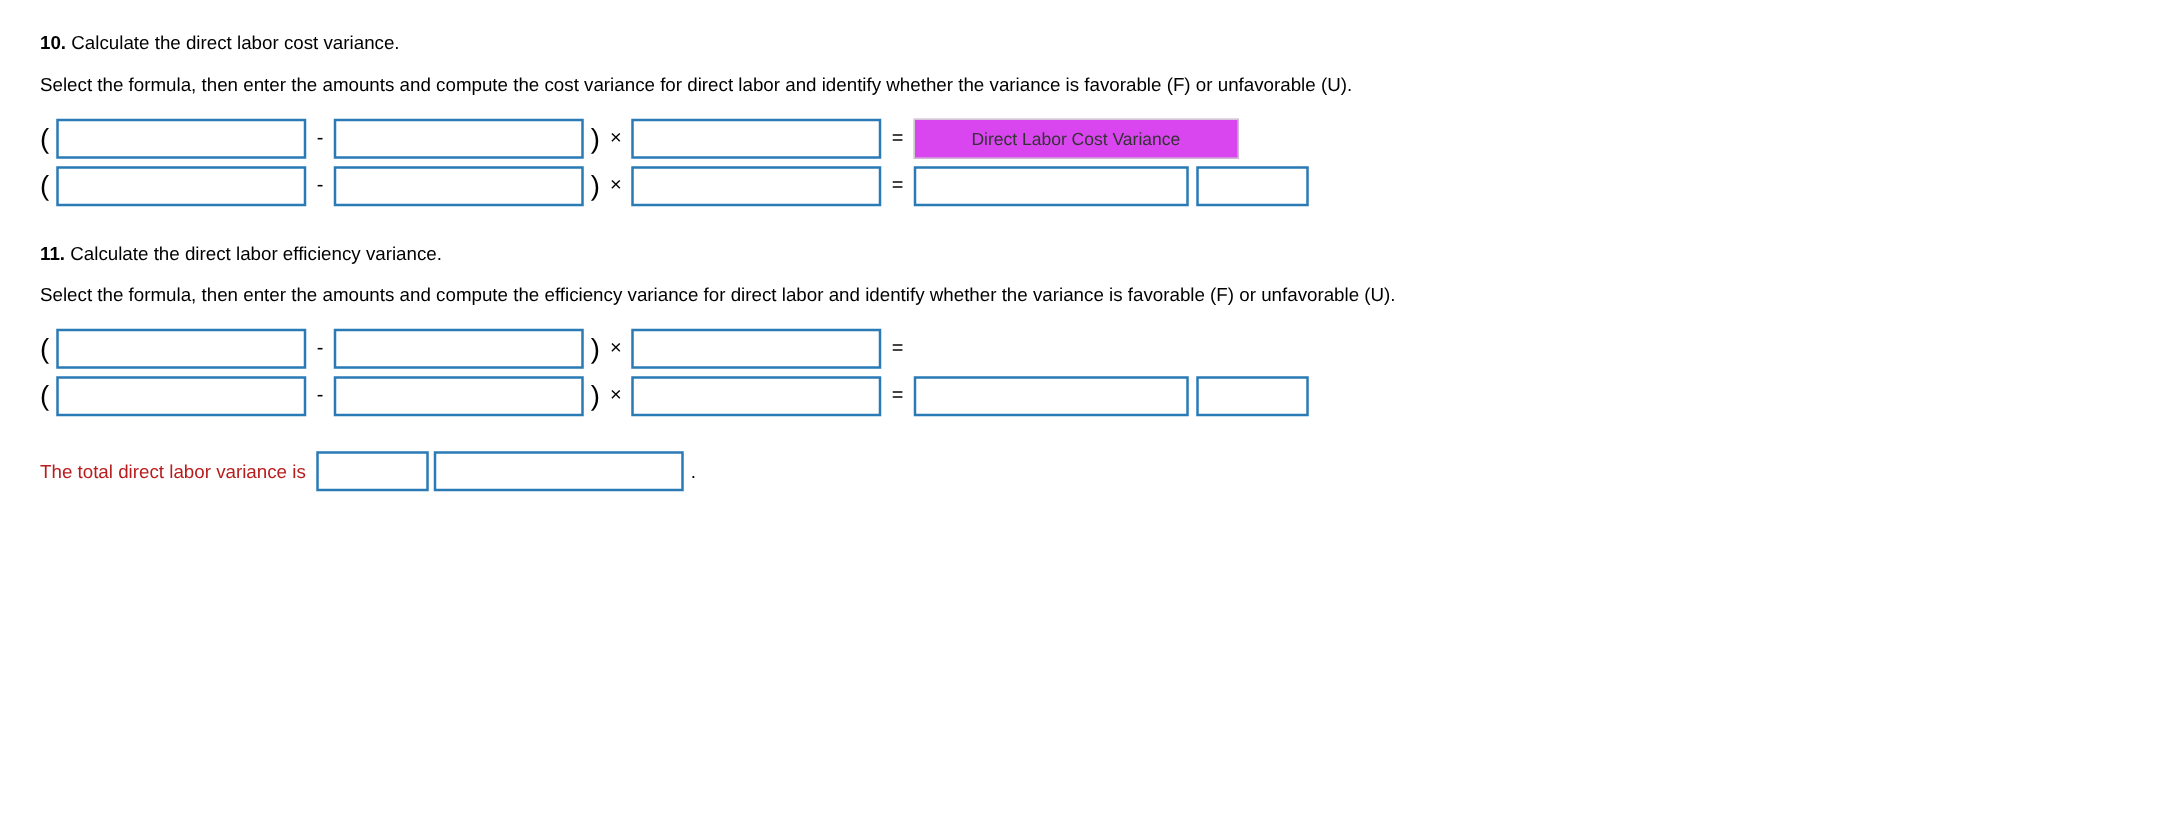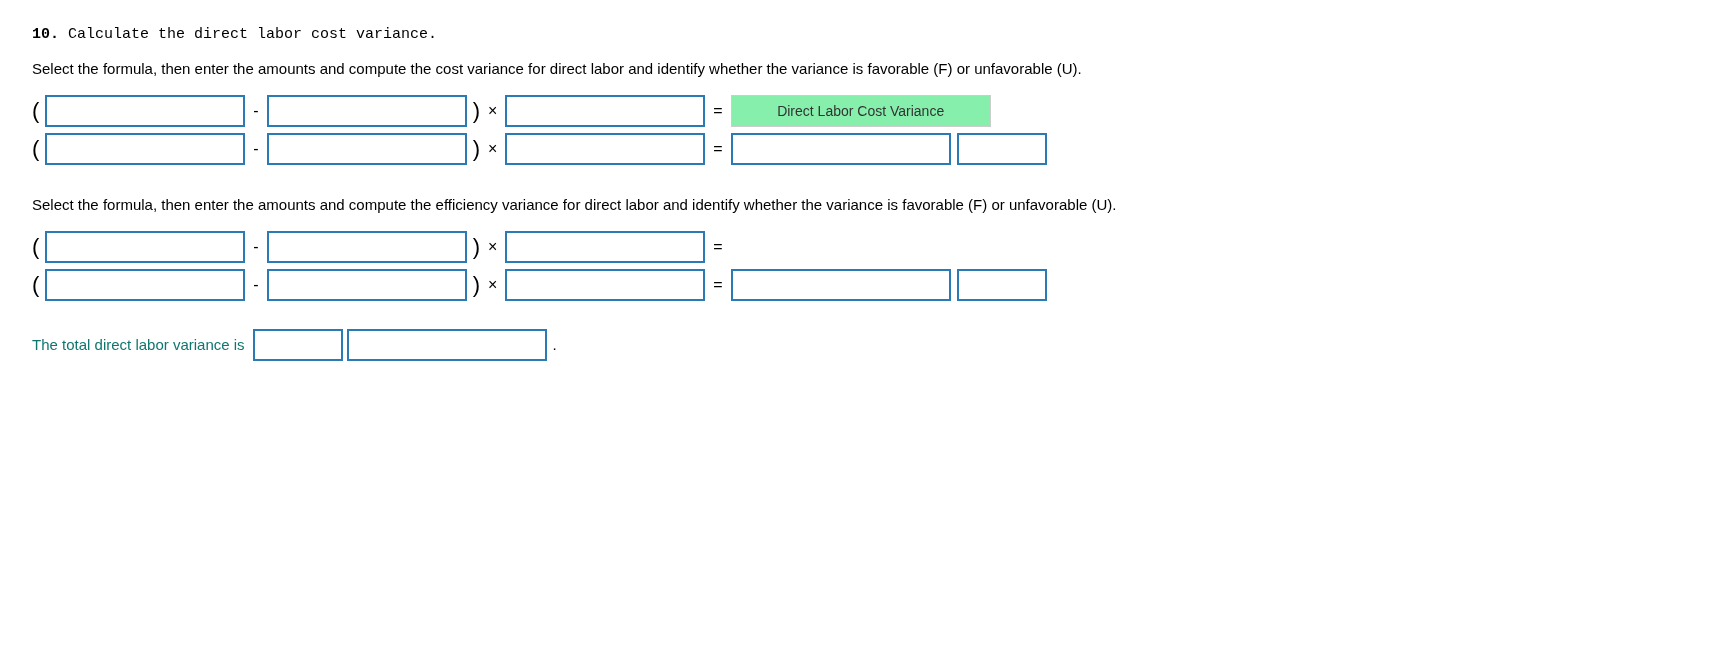--- a/index.html
+++ b/index.html
@@ -18,21 +18,20 @@
       min-height: 662px;
     }
 
     .question-number {
       font-weight: bold;
     }
 
     .question-title {
       margin-bottom: 10px;
       line-height: 1.5;
-      font-family: Liberation Mono, monospace;
     }
 
     .instructions {
       line-height: 1.6;
       margin-bottom: 14px;
     }
 
     .formula-section {
       margin-bottom: 20px;
     }
@@ -67,21 +66,21 @@
       width: 90px;
     }
 
     .operator {
       font-size: 16px;
       color: #000;
       padding: 0 2px;
     }
 
     .result-label {
-      background: #86efac;
+      background: #d946ef;
       padding: 6px 20px;
       font-size: 14px;
       color: #333;
       min-width: 260px;
       height: 32px;
       display: flex;
       align-items: center;
       justify-content: center;
       border: 1px solid #ccc;
     }
@@ -92,21 +91,21 @@
 
     .total-row {
       display: flex;
       align-items: center;
       gap: 4px;
       margin-top: 8px;
     }
 
     .total-text {
       font-size: 15px;
-      color: #0f766e;
+      color: #b91c1c;
       margin-right: 4px;
     }
 
     .period {
       font-size: 15px;
       margin-left: 2px;
     }
   </style>
 </head>
 <body>
@@ -141,20 +140,24 @@
       <span class="operator">×</span>
       <input class="formula-input" type="text" value="" style="">
       <span class="operator">=</span>
       <input class="formula-input wide" type="text" value="" style="">
       <input class="formula-input narrow" type="text" value="" style="">
     </div>
   </div>
 </div>
 
 <div class="section">
+  <div class="question-title">
+    <span class="question-number">11.</span>
+    <span>Calculate the direct labor efficiency variance.</span>
+  </div>
   <div class="instructions">Select the formula, then enter the amounts and compute the efficiency variance for direct labor and identify whether the variance is favorable (F) or unfavorable (U).</div>
 
   <div class="formula-section">
 
     <div class="formula-row">
       <span class="paren">(</span>
       <input class="formula-input" type="text" value="" style="">
       <span class="operator">-</span>
       <input class="formula-input" type="text" value="" style="">
       <span class="paren">)</span>

